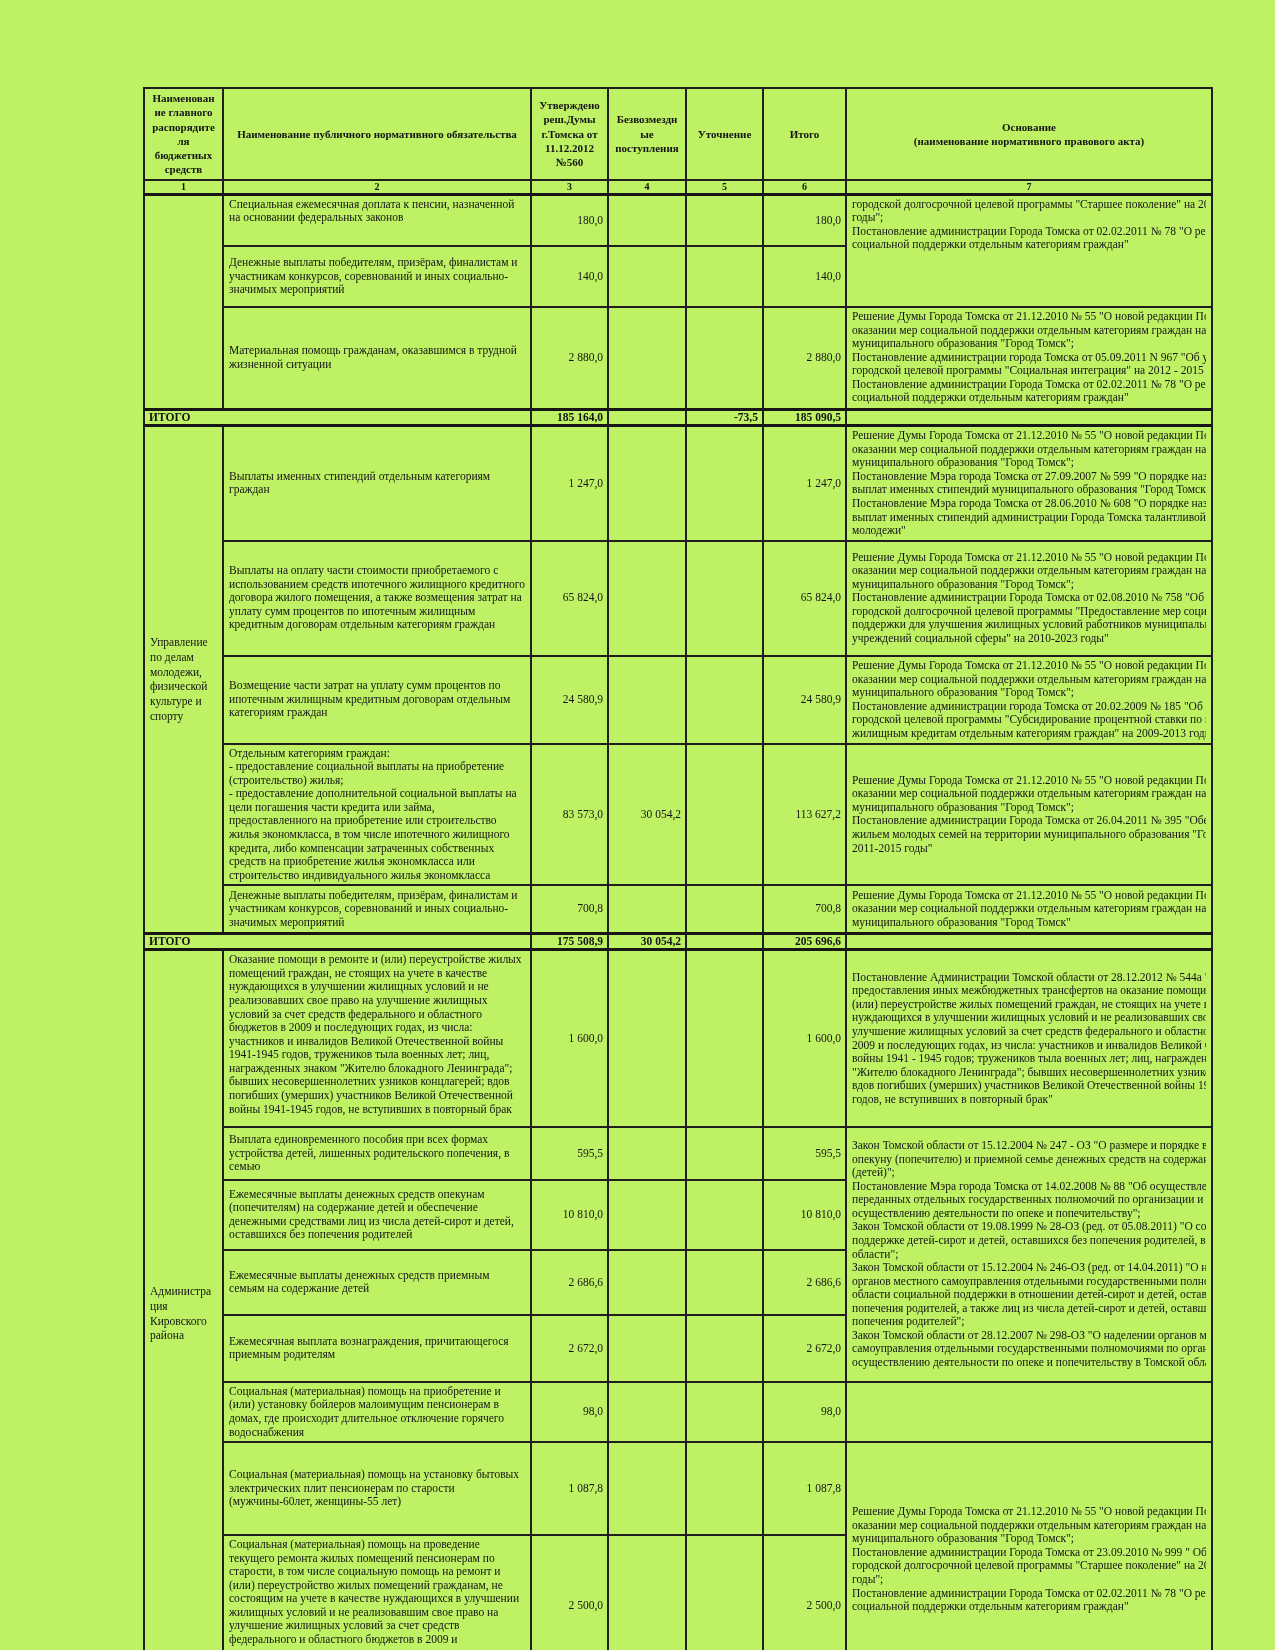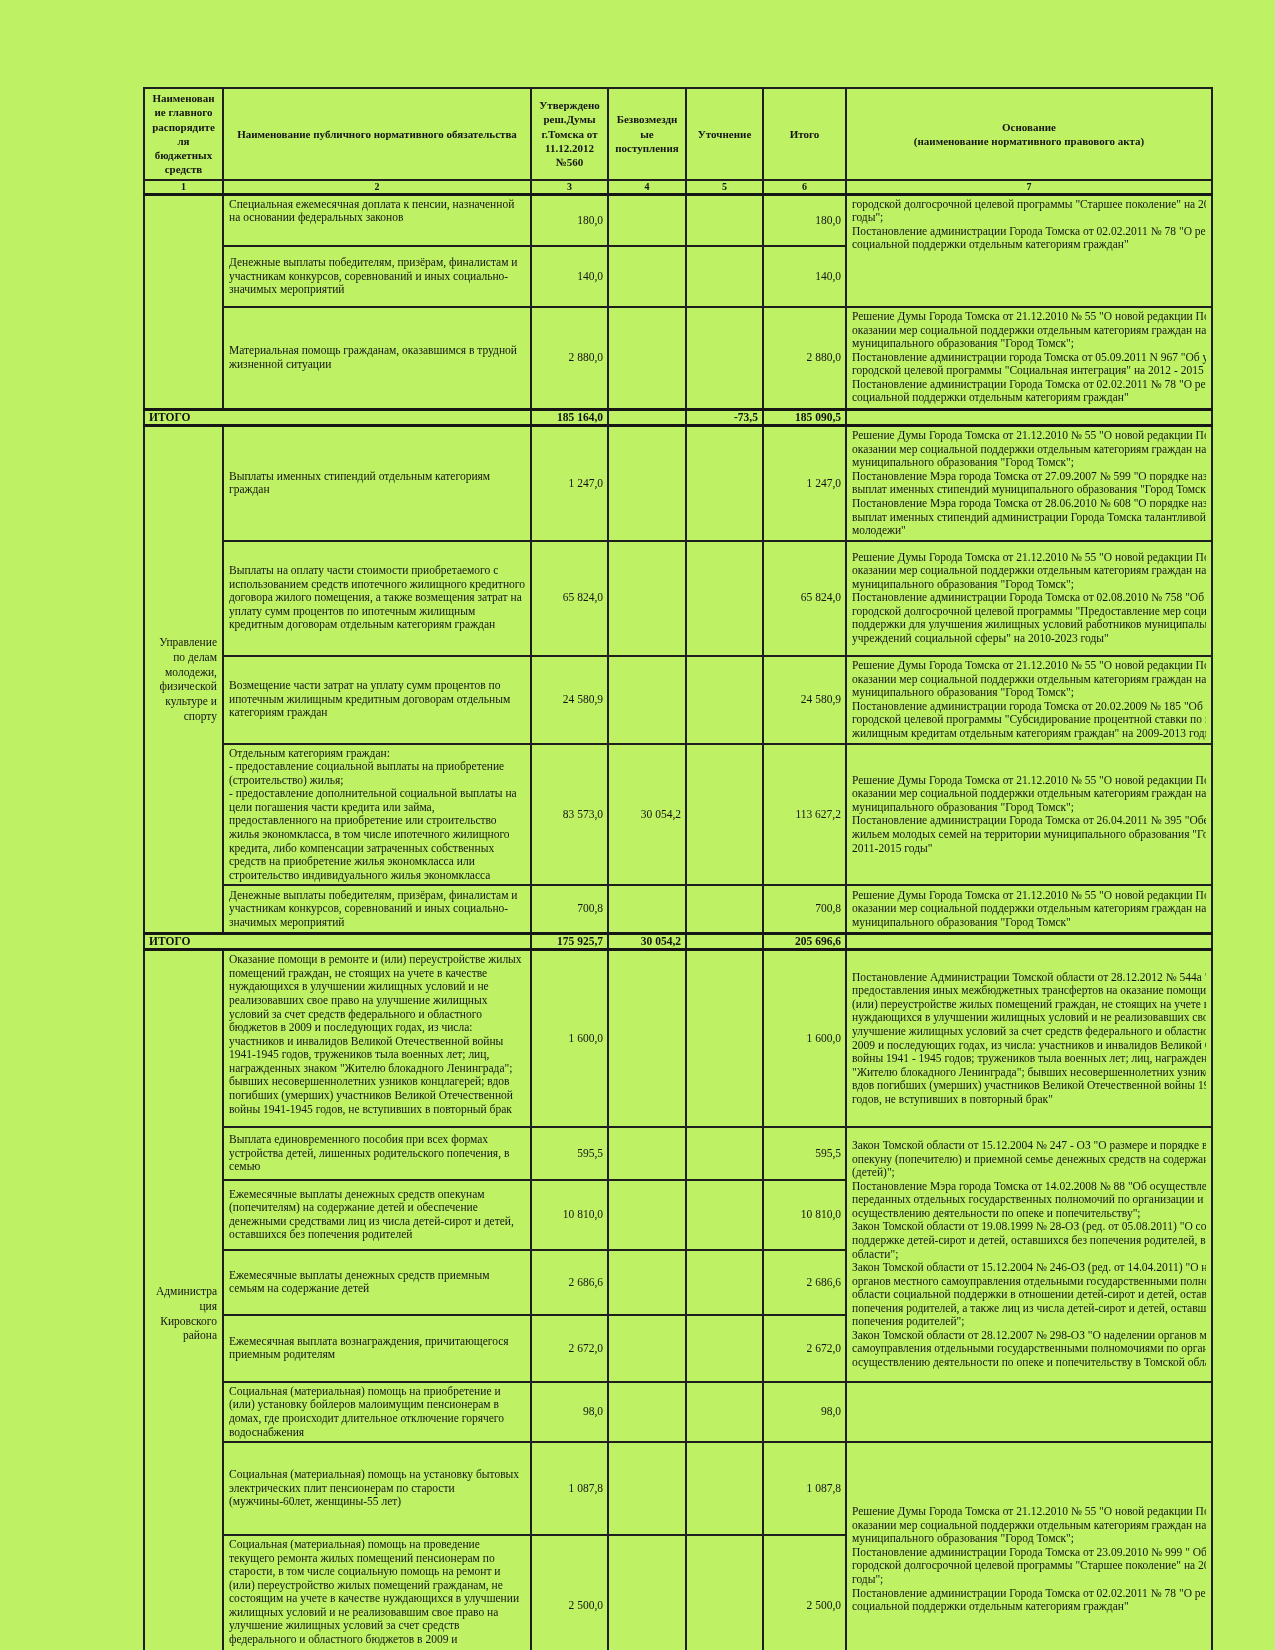--- a/index.html
+++ b/index.html
@@ -21,21 +21,21 @@
   .h-head{height:71px}.h-nums{height:12px}
   .h-a1{height:52px}.h-a2{height:61px}.h-a3{height:102px}
   .h-t{height:15px}
   .h-b1{height:110px}.h-b2{height:115px}.h-b3{height:88px}.h-b4{height:123px}.h-b5{height:48px}
   .h-c1{height:177px}.h-c2{height:53px}.h-c3{height:70px}.h-c4{height:65px}
   .h-c5{height:67px}.h-c6{height:50px}.h-c7{height:93px}.h-c8{height:137px}
   .r-head td{font-weight:bold;text-align:center;font-size:11px;line-height:1.3;vertical-align:middle;}
   .r-nums td{font-weight:bold;text-align:center;font-size:10px;padding:0;border-bottom:3px solid #161616;}
   .r-total td{font-weight:bold;border-top:3px solid #161616;border-bottom:3px solid #161616;padding:0 4px;}
   td.num{text-align:right;padding-right:4px;}
-  td.grbs{text-align:right;line-height:1.3;}
+  td.grbs{text-align:left;line-height:1.3;}
   td.top{vertical-align:top;}
   .basis .bl{white-space:nowrap;overflow:hidden;}
   .wrap .bl{white-space:normal;}
   .bl{display:block;}
 </style>
 </head>
 <body>
 
 <div class="page">
   <table class="budget">
@@ -197,21 +197,21 @@
       <td class="num">700,8</td>
       <td class="basis">
             <div class="bl">Решение Думы Города Томска от 21.12.2010 № 55 "О новой редакции Поло</div>
             <div class="bl">оказании мер социальной поддержки отдельным категориям граждан на тер</div>
             <div class="bl">муниципального образования  "Город Томск"</div>
           </td>
     </tr>
 
     <tr class="r-total h-t">
       <td colspan="2">ИТОГО</td>
-      <td class="num">175 925,7</td>
+      <td class="num">175 508,9</td>
       <td class="num">30 054,2</td>
       <td class="num"></td>
       <td class="num">205 696,6</td>
       <td></td>
     </tr>
 
     <tr class="h-c1">
       <td class="grbs" rowspan="8">Администрация Кировского района</td>
       <td class="top">Оказание помощи в ремонте и (или) переустройстве жилых помещений граждан, не стоящих на учете в качестве нуждающихся в улучшении жилищных условий и не реализовавших свое право на улучшение жилищных условий за счет средств федерального и областного бюджетов в 2009 и последующих годах, из числа: участников и инвалидов Великой Отечественной войны 1941-1945 годов, тружеников тыла военных лет; лиц, награжденных знаком "Жителю блокадного Ленинграда"; бывших несовершеннолетних узников концлагерей; вдов погибших (умерших) участников Великой Отечественной войны 1941-1945 годов, не вступивших в повторный брак</td>
       <td class="num">1 600,0</td>

